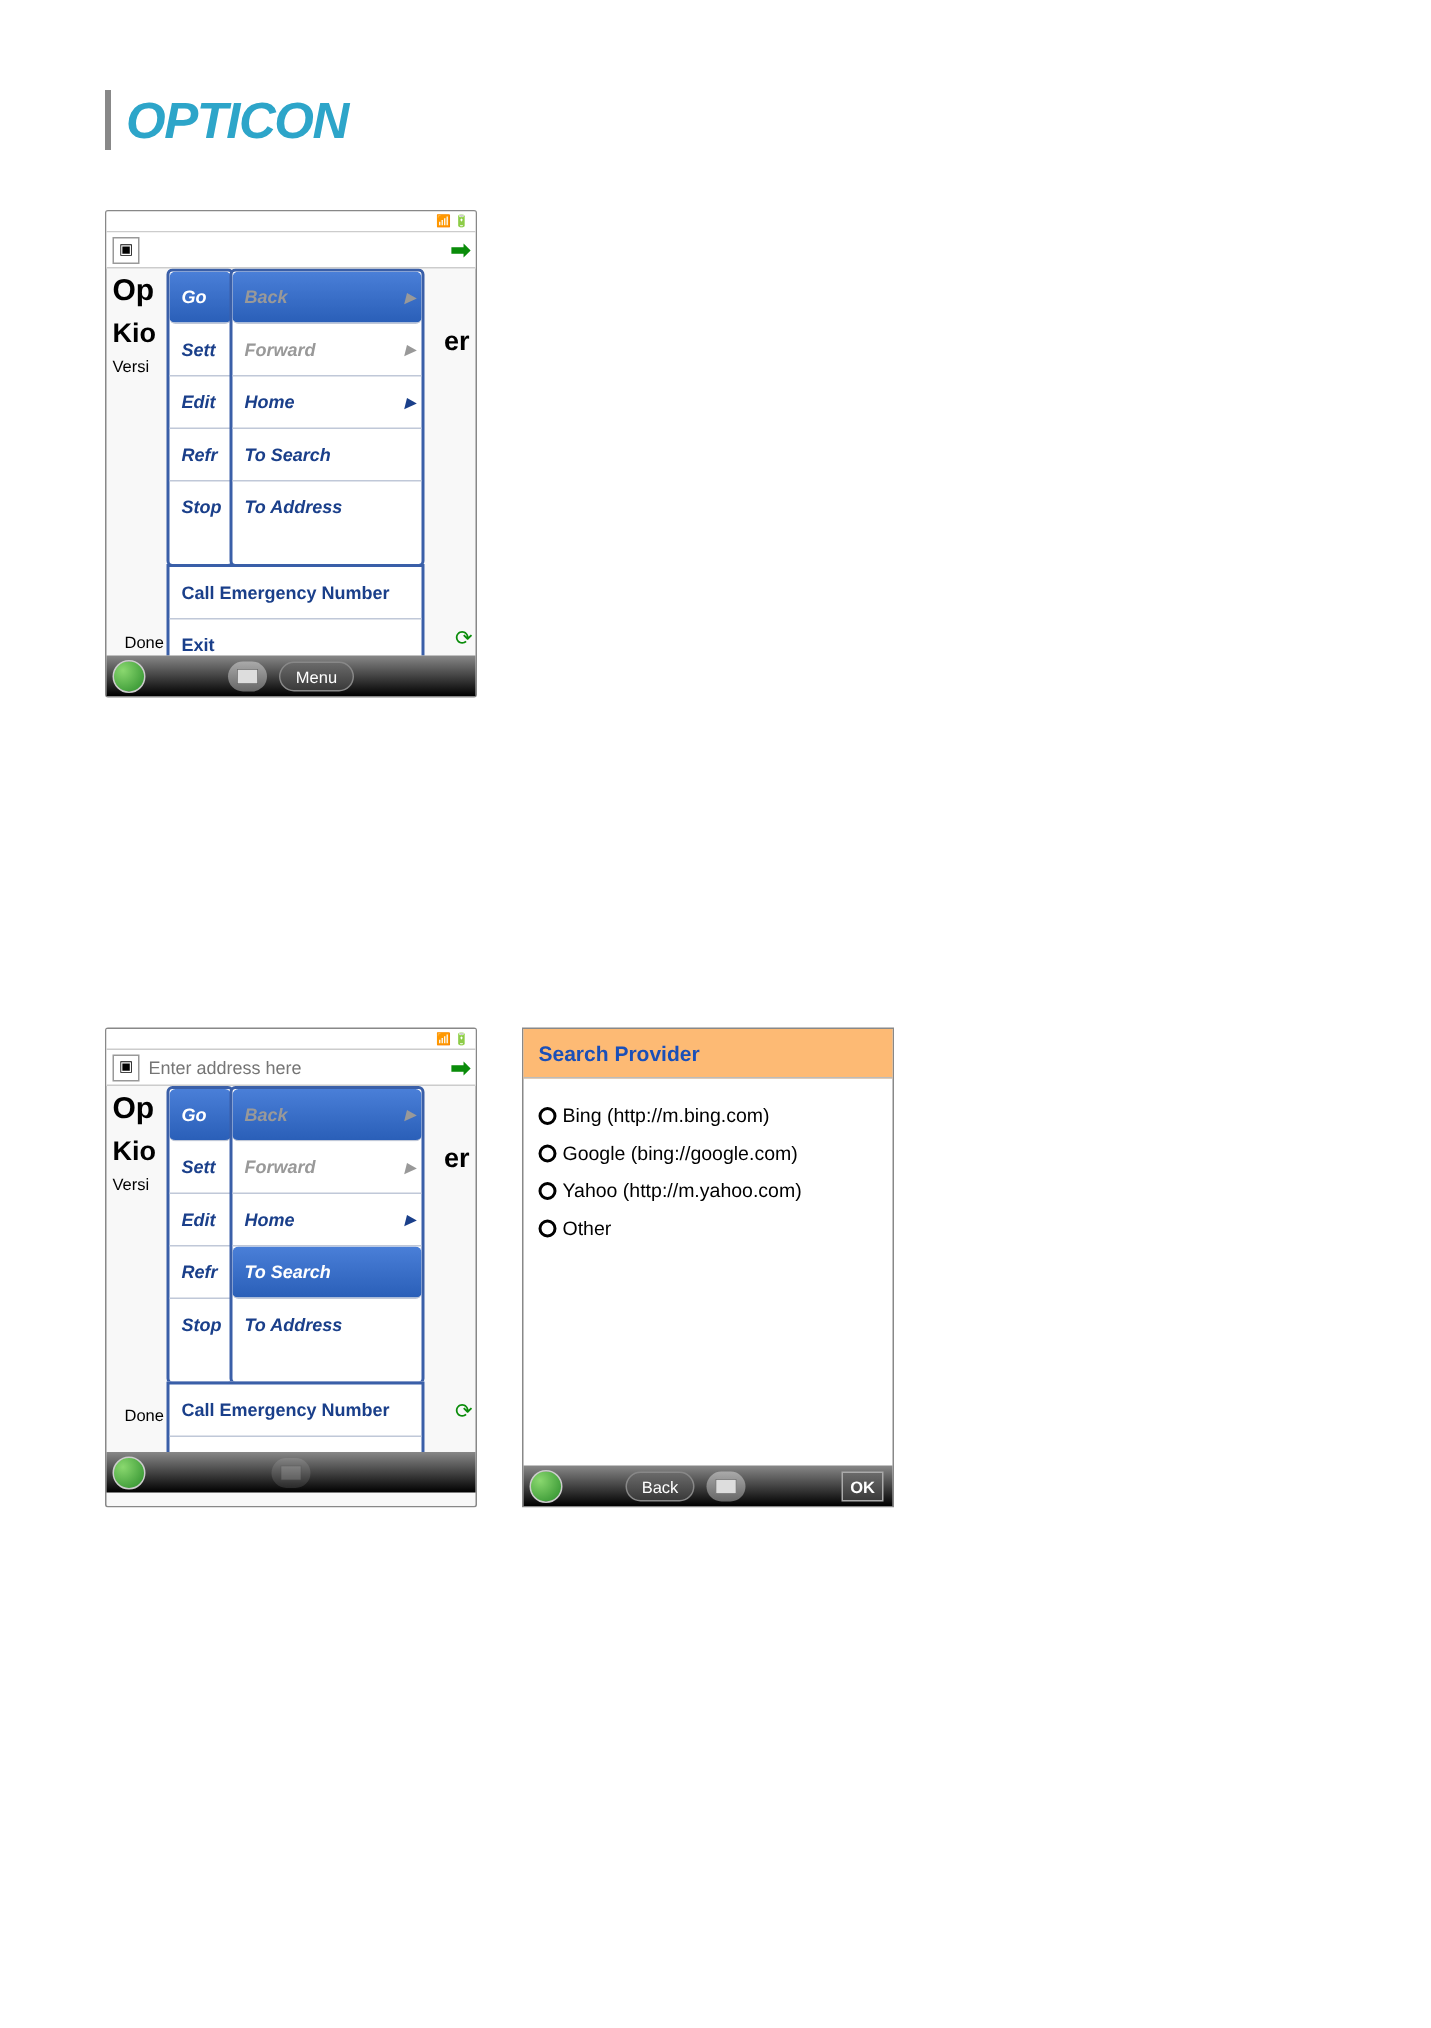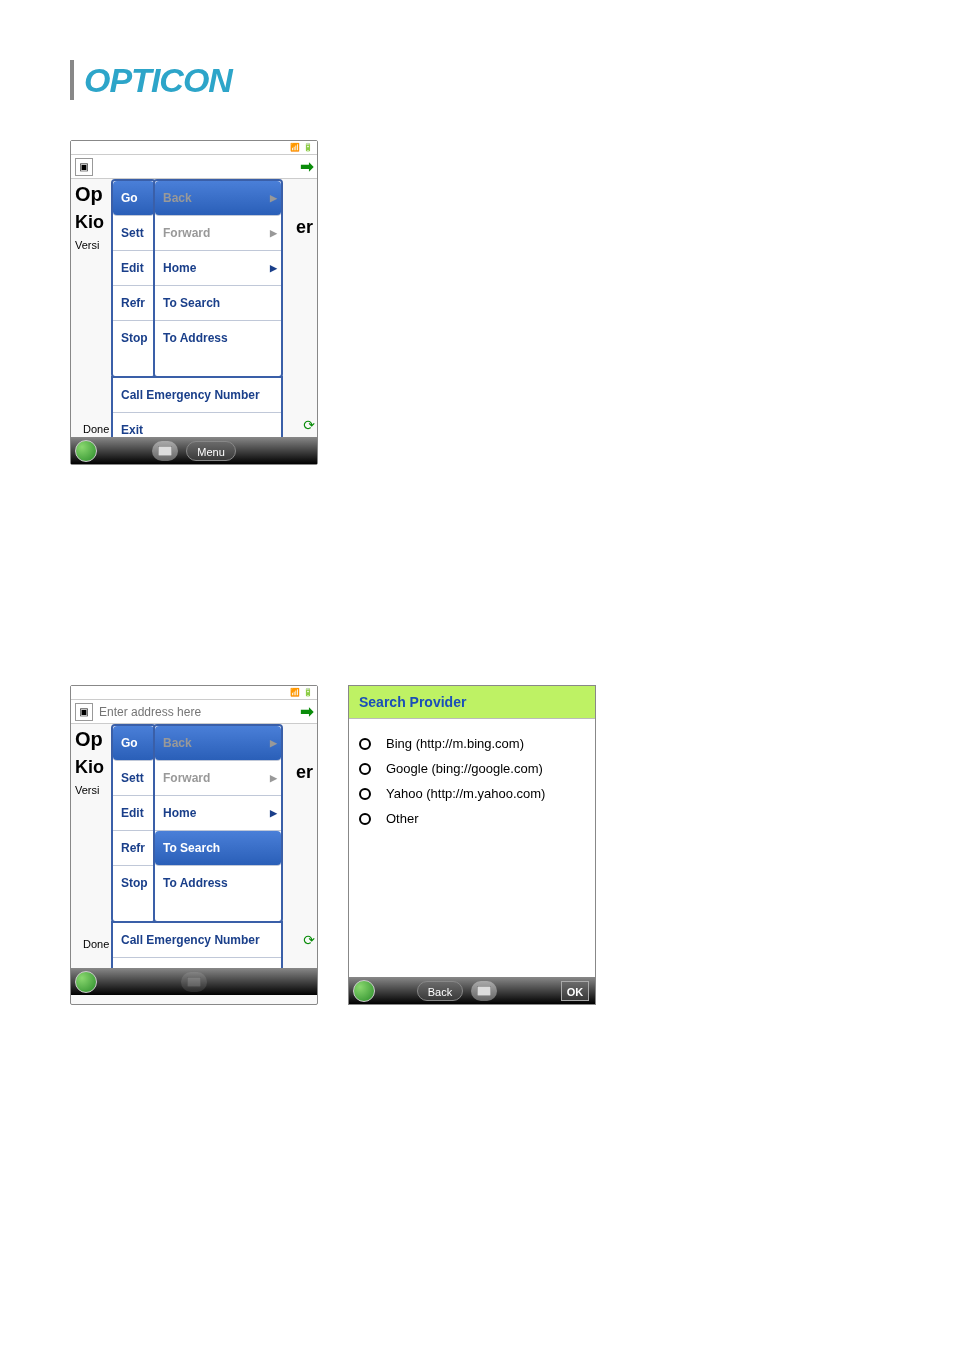--- a/index.html
+++ b/index.html
@@ -99,20 +99,21 @@
     right: 2px;
     bottom: 4px;
     color: #0a8c0a;
     font-size: 14px;
   }
   .menu-col {
     position: absolute;
     background: #fff;
     border: 2px solid #3a5fa8;
     border-radius: 4px;
+    font-style: italic;
   }
   .menu-col.main {
     left: 40px; top: 0;
     width: 45px;
   }
   .menu-col.sub {
     left: 82px; top: 0;
     width: 130px;
   }
   .menu-item {
@@ -203,36 +204,36 @@
     gap: 30px;
   }
   .provider-screen {
     width: 248px;
     border: 1px solid #888;
     background: #fff;
     display: flex;
     flex-direction: column;
   }
   .provider-header {
-    background: #bef264;
+    background: #fdba74;
     color: #1a4fb8;
     font-weight: bold;
     font-size: 14px;
     padding: 8px 10px;
     border-bottom: 1px solid #bbb;
   }
   .provider-body {
     flex: 1;
     padding: 12px 10px;
     min-height: 258px;
   }
   .radio-row {
     display: flex;
     align-items: center;
-    gap: 15px;
+    gap: 4px;
     font-size: 13px;
     color: #000;
     padding: 5px 0;
   }
   .radio-circle {
     width: 12px; height: 12px;
     border: 2px solid #000;
     border-radius: 50%;
     flex-shrink: 0;
   }

